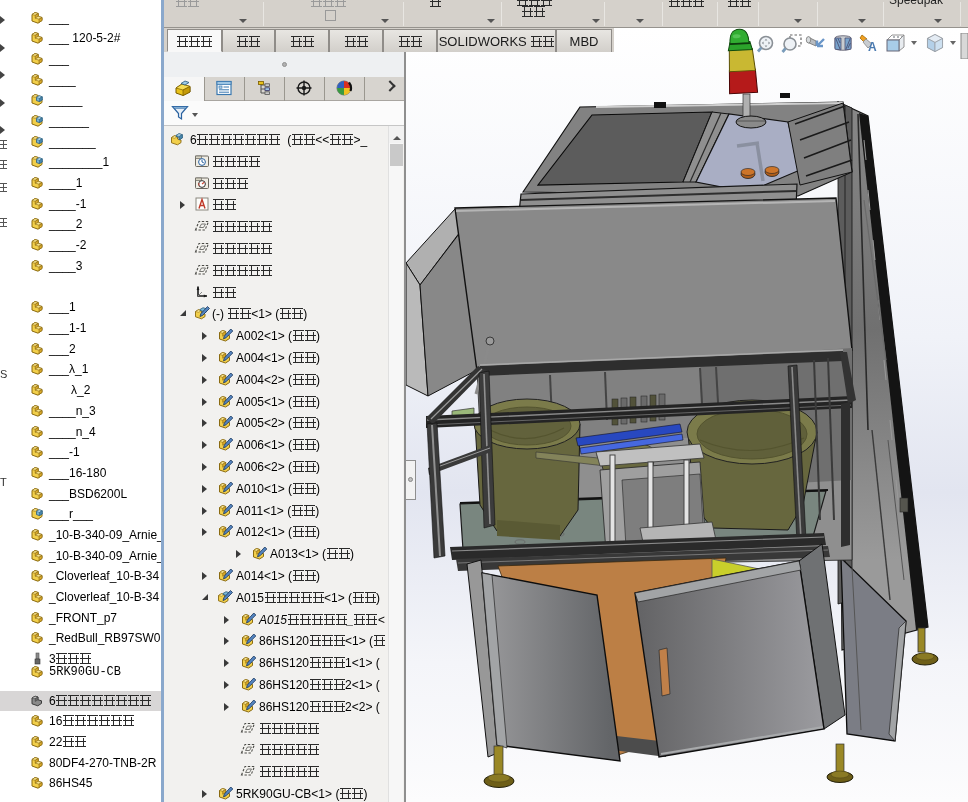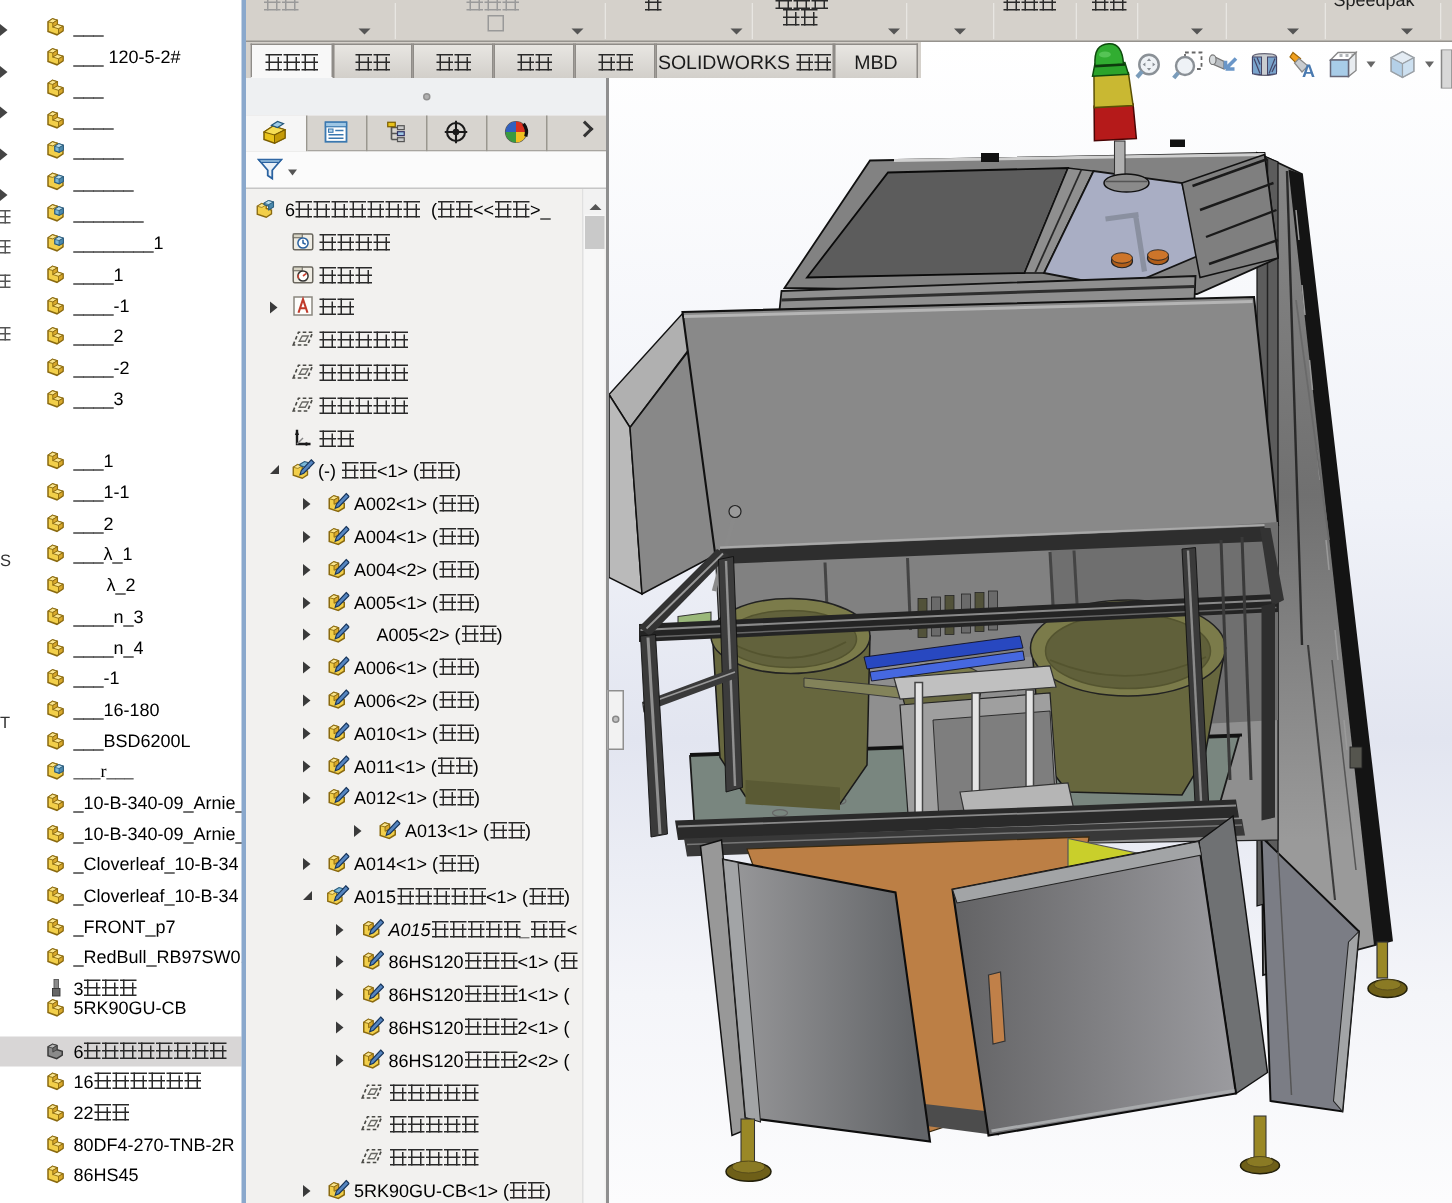--- a/index.html
+++ b/index.html
@@ -509,21 +509,21 @@
           <use href="#ic-filey"></use>
         </svg>
         <span style="">___16-180</span>
       </div>
 <div class="frow" style="top:484px;">
         <svg class="fi" viewBox="0 0 16 16">
           <use href="#ic-filey"></use>
         </svg>
         <span style="">___BSD6200L</span>
       </div>
-<div class="frow" style="top:504px;font-family:Liberation Serif, serif;">
+<div class="frow" style="top:504px;">
         <svg class="fi" viewBox="0 0 16 16">
           <use href="#ic-fileb"></use>
         </svg>
         <span style="">___r___</span>
       </div>
 <div class="frow" style="top:525px;">
         <svg class="fi" viewBox="0 0 16 16">
           <use href="#ic-filey"></use>
         </svg>
         <span style="">_10-B-340-09_Arnie_</span>
@@ -557,21 +557,21 @@
           <use href="#ic-filey"></use>
         </svg>
         <span style="">_RedBull_RB97SW01</span>
       </div>
 <div class="frow" style="top:649px;">
         <svg class="fi" viewBox="0 0 16 16">
           <use href="#ic-pin"></use>
         </svg>
         <span style="">3<i></i><i></i><i></i></span>
       </div>
-<div class="frow" style="top:662px;">
+<div class="frow" style="top:662px;font-family:Liberation Mono, monospace;">
         <svg class="fi" viewBox="0 0 16 16">
           <use href="#ic-filey"></use>
         </svg>
         <span style="">5RK90GU-CB</span>
       </div>
 <div class="frow" style="top:691px;background:#d8d6d6;">
         <svg class="fi" viewBox="0 0 16 16">
           <use href="#ic-filesel"></use>
         </svg>
         <span style="">6<i></i><i></i><i></i><i></i><i></i><i></i><i></i><i></i></span>
@@ -749,21 +749,21 @@
         <svg class="ti" style="left:53px;" viewBox="0 0 16 16">
           <use href="#ic-partp"></use>
         </svg>
         <span style="left:72px;">A005&lt;1&gt; (<i></i><i></i>)</span>
       </div>
 <div class="trow" style="top:288px;">
         <div class="arc" style="left:38px;"></div>
         <svg class="ti" style="left:53px;" viewBox="0 0 16 16">
           <use href="#ic-partp"></use>
         </svg>
-        <span style="left:72px;margin-left:15px;">A005&lt;2&gt; (<i></i><i></i>)</span>
+        <span style="left:72px;">A005&lt;2&gt; (<i></i><i></i>)</span>
       </div>
 <div class="trow" style="top:310px;">
         <div class="arc" style="left:38px;"></div>
         <svg class="ti" style="left:53px;" viewBox="0 0 16 16">
           <use href="#ic-partp"></use>
         </svg>
         <span style="left:72px;">A006&lt;1&gt; (<i></i><i></i>)</span>
       </div>
 <div class="trow" style="top:332px;">
         <div class="arc" style="left:38px;"></div>

